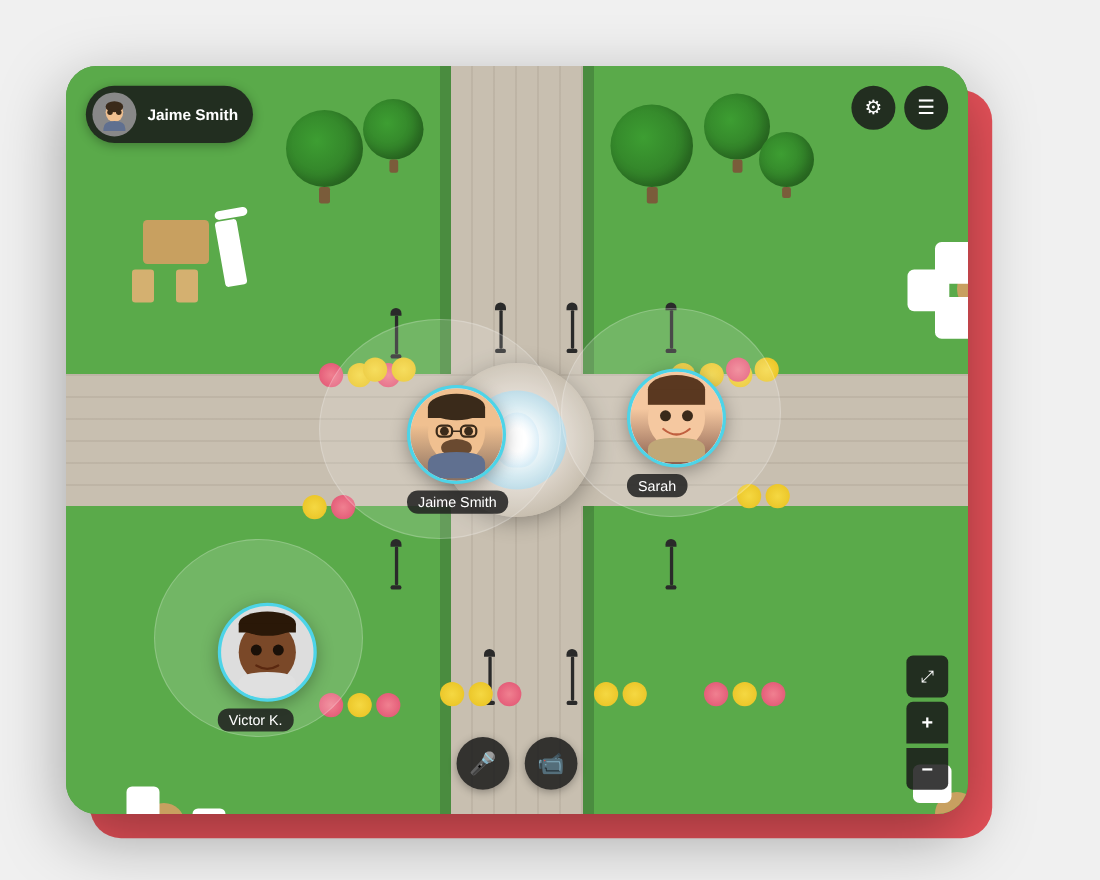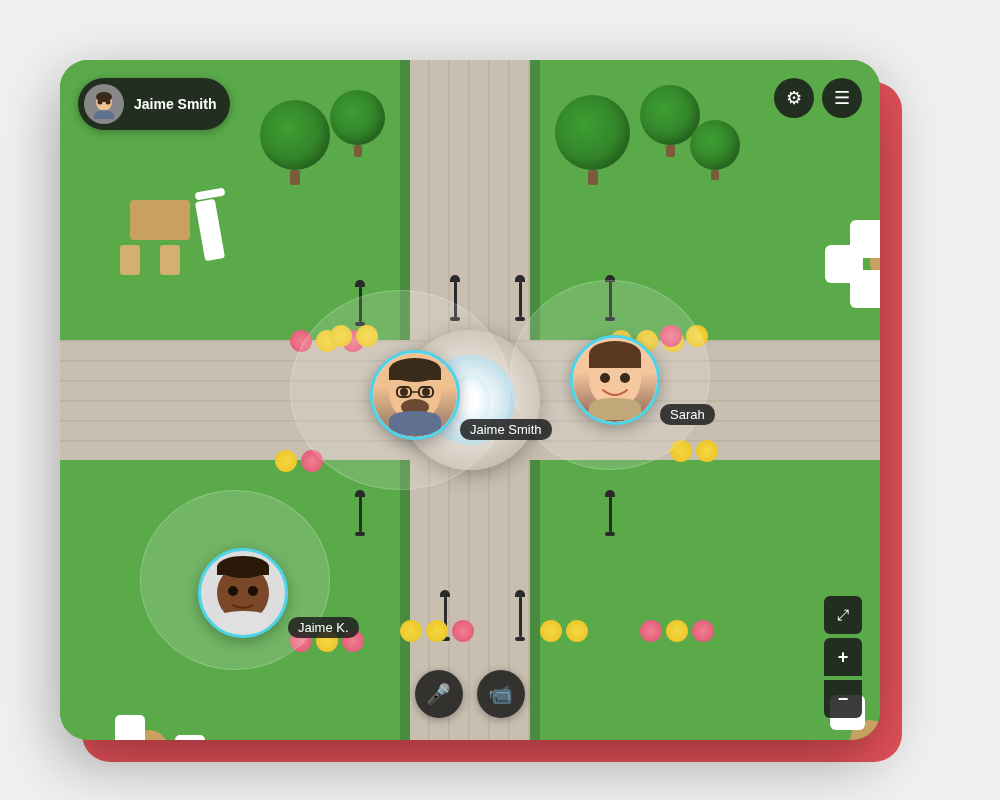--- a/index.html
+++ b/index.html
@@ -224,22 +224,22 @@
 
     
     .furniture-group {
       position: absolute;
     }
 
     
     .avatar-on-map {
       position: absolute;
       display: flex;
-      flex-direction: row;
-      align-items: flex-end;
+      flex-direction: column;
+      align-items: flex-start;
       z-index: 10;
     }
 
     .avatar-circle {
       width: 90px;
       height: 90px;
       border-radius: 50%;
       border: 3px solid #4dd4e8;
       overflow: hidden;
       background: #ddd;
@@ -631,21 +631,21 @@
 
             <ellipse cx="30" cy="38" rx="5" ry="5" fill="#1a1008"></ellipse>
             <ellipse cx="50" cy="38" rx="5" ry="5" fill="#1a1008"></ellipse>
 
             <path d="M30 52 Q40 58 50 52" fill="none" stroke="#5a2810" stroke-width="2" stroke-linecap="round"></path>
 
             <path d="M14 68 Q14 58 40 58 Q66 58 66 68 L66 80 L14 80 Z" fill="#e0e0e0"></path>
           </svg>
         </div>
       </div>
-      <div class="avatar-label">Jaime K.</div>
+      <div class="avatar-label">Victor K.</div>
     </div>
 
     <div class="user-badge">
       <div class="user-badge-avatar">
         <svg width="30" height="30" viewBox="0 0 30 30">
           <ellipse cx="15" cy="13" rx="8" ry="9" fill="#f0c090"></ellipse>
           <ellipse cx="15" cy="8" rx="8" ry="5" fill="#3a2a1a"></ellipse>
           <ellipse cx="11" cy="13" rx="2.5" ry="2.5" fill="#3a2a1a"></ellipse>
           <ellipse cx="19" cy="13" rx="2.5" ry="2.5" fill="#3a2a1a"></ellipse>
           <path d="M5 28 Q5 21 15 21 Q25 21 25 28 L25 30 L5 30 Z" fill="#607090"></path>

